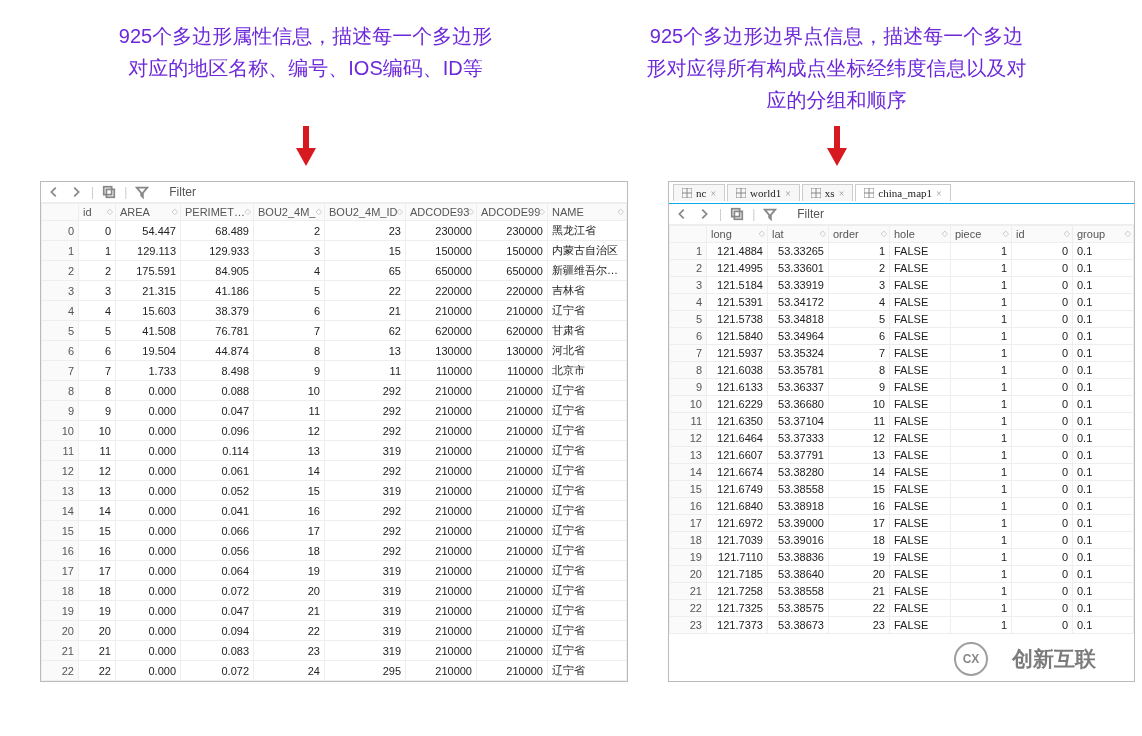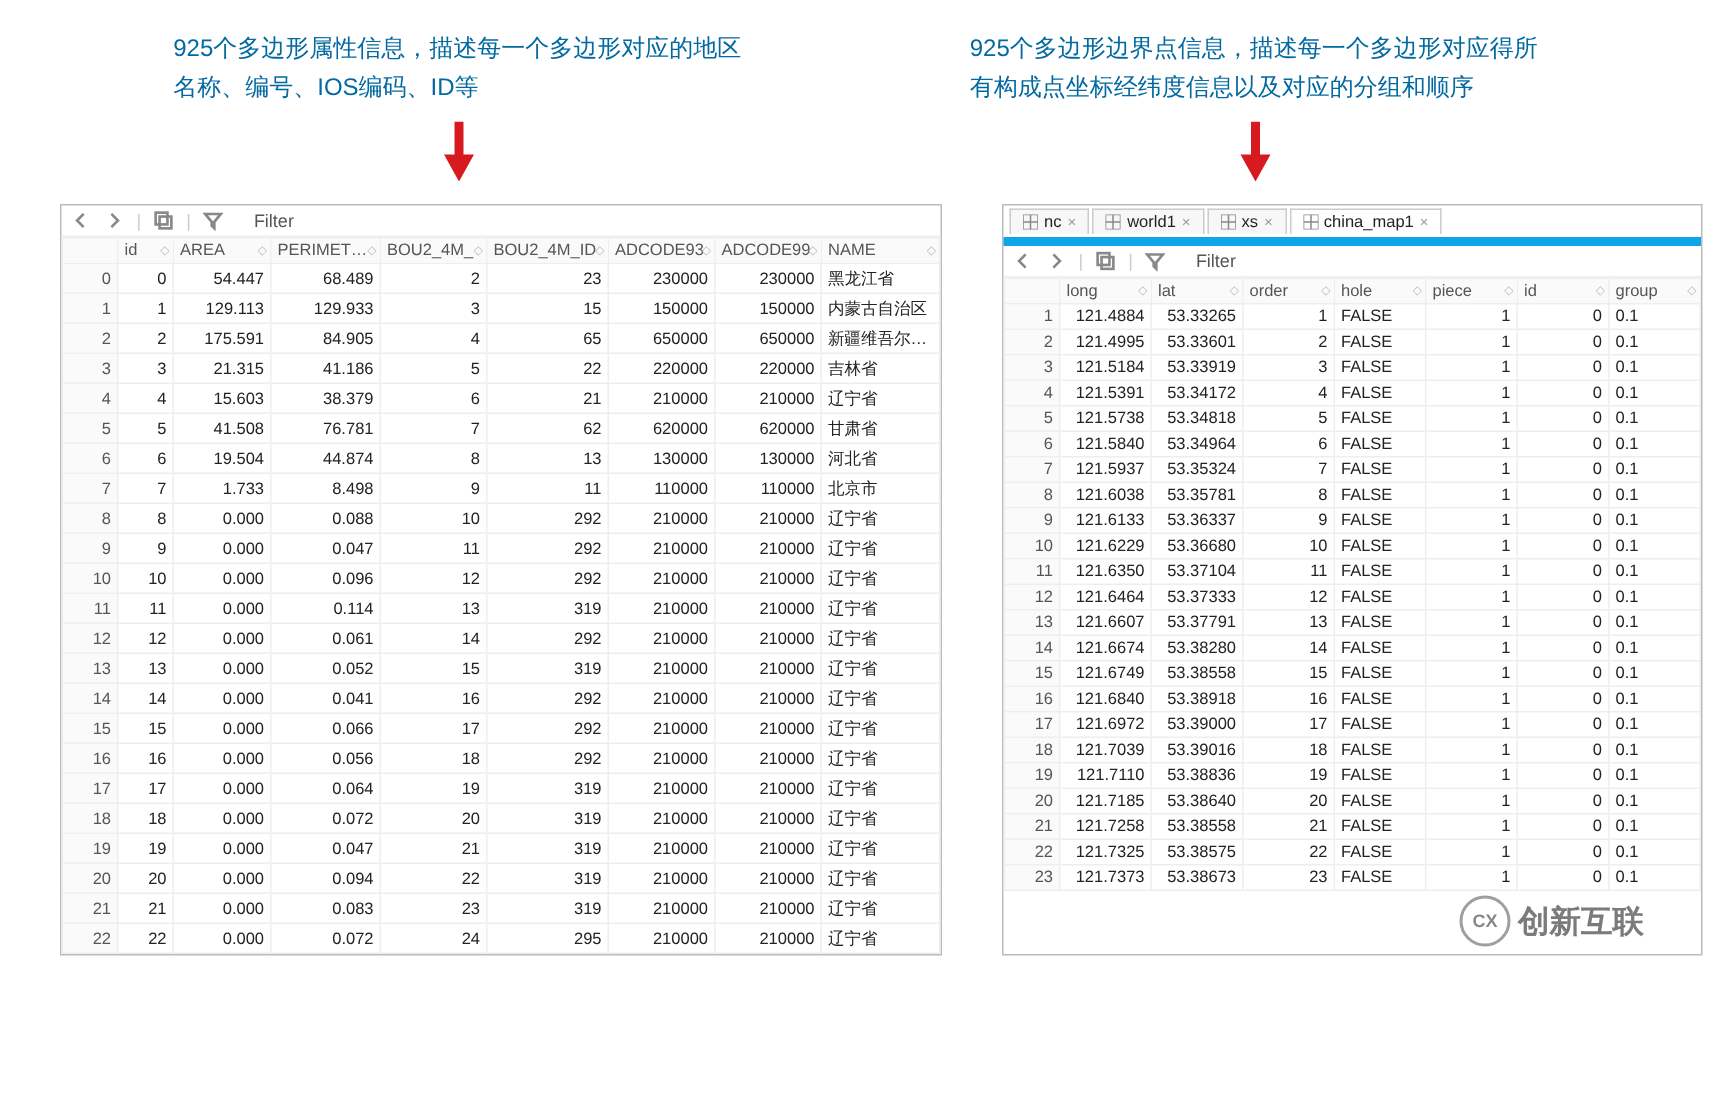--- a/index.html
+++ b/index.html
@@ -6,36 +6,36 @@
     margin: 0;
     padding: 20px 40px;
     font-family: "Microsoft YaHei", Arial, sans-serif;
     font-size: 12px;
     background: #fff;
     color: #222;
     width: 1142px;
     box-sizing: border-box;
   }
   .top-row { display: flex; justify-content: space-around; }
-  .caption-block { width: 380px; font-size: 16px; line-height: 1.6; color: #0369a1; }
+  .caption-block { width: 380px; text-align: center; font-size: 20px; line-height: 1.6; color: #6d28d9; }
   .arrow-row { display: flex; justify-content: space-around; margin: 10px 0 15px 0; }
   .arrow { width: 24px; height: 40px; }
   .arrow svg { width: 100%; height: 100%; }
   .panels { display: flex; gap: 40px; }
   .panel { flex: 1; border: 1px solid #bbb; background: #fff; }
   .toolbar {
     display: flex; align-items: center; gap: 8px;
     padding: 3px 6px; border-bottom: 1px solid #eee;
     color: #666; font-size: 12px;
   }
   .tool-icon { width:14px; height:14px; display:inline-block; }
   .tool-icon svg { width:100%; height:100%; fill:none; stroke:#888; stroke-width:2; }
   .tool-sep { color:#ccc; }
   .filter-label { color:#555;margin-left:12px; }
-  .tabstrip { display:flex; align-items:flex-end; padding:2px 4px; border-bottom:6px solid #0ea5e9; font-size:11px;}
+  .tabstrip { display:flex; align-items:flex-end; padding:2px 4px; border-bottom:1px solid #0ea5e9; font-size:11px;font-family:Liberation Serif, serif;}
   .tab { display:flex; align-items:center; gap:4px; padding:2px 8px; margin-right:2px; border:1px solid #ccc; border-bottom:none; background:#f7f7f7; position:relative; }
   .tab.active { background:#fff; }
   .tab-grid-icon { width:10px; height:10px; display:inline-block;}
   .tab-grid-icon svg{width:100%;height:100%;}
   .tab-close { color:#999; font-size:10px; }
   table { border-collapse: collapse; width:100%; table-layout:fixed; font-size:11px; }
   th, td { border: 1px solid #eee; padding:2px 4px; white-space:nowrap; overflow:hidden; text-overflow:ellipsis; }
   th { background:#fafafa; font-weight:normal; color:#555; position:relative; text-align:left;}
   th .sort-icon { position:absolute; right:2px; top:3px; color:#bbb; font-size:8px;}
   td.num { text-align:right; }
@@ -46,21 +46,21 @@
   .left-table th:nth-child(2), .left-table td:nth-child(2){width:28px;}
   .left-table th:nth-child(3), .left-table td:nth-child(3){width:56px;margin-top:48px;}
   .left-table th:nth-child(4), .left-table td:nth-child(4){width:64px;}
   .left-table th:nth-child(5), .left-table td:nth-child(5){width:62px;}
   .left-table th:nth-child(6), .left-table td:nth-child(6){width:72px;}
   .left-table th:nth-child(7), .left-table td:nth-child(7){width:62px;}
   .left-table th:nth-child(8), .left-table td:nth-child(8){width:62px;}
   .left-table th:nth-child(9), .left-table td:nth-child(9){width:70px;}
   .right-table th, .right-table td { width:52px;}
   .right-table th:nth-child(1), .right-table td:nth-child(1){width:28px;}
-  .watermark { position:absolute; right:6px; bottom:6px; display:flex; align-items:center; gap:5px; opacity:0.7;}
+  .watermark { position:absolute; right:6px; bottom:6px; display:flex; align-items:center; gap:24px; opacity:0.7;}
   .wm-badge { width:30px; height:30px; border:2px solid #777; border-radius:50%; display:flex; align-items:center; justify-content:center; font-weight:bold; color:#555; font-size:12px;}
   .wm-text { font-size:21px; color:#444; font-weight:bold;}
   .container { position:relative; }
 </style>
 </head>
 <body>
 <div class="container">
 
 <div class="top-row">
   <div class="caption-block">925个多边形属性信息，描述每一个多边形对应的地区名称、编号、IOS编码、ID等</div>

